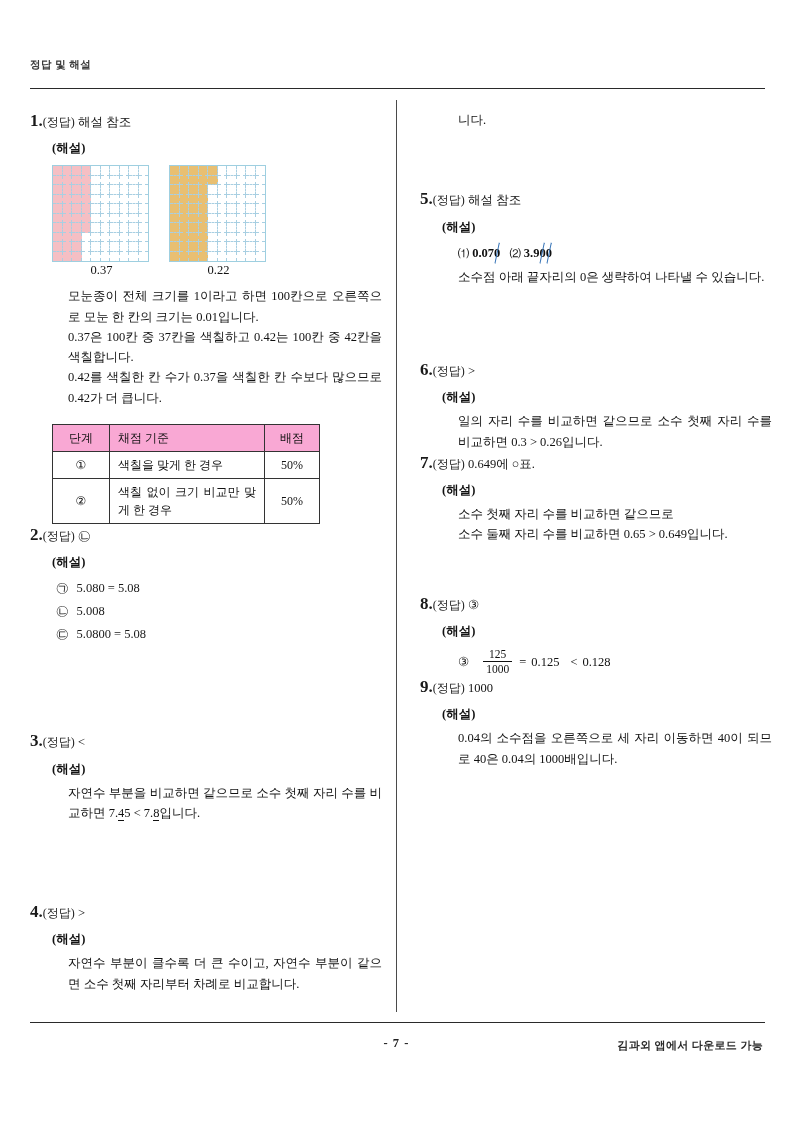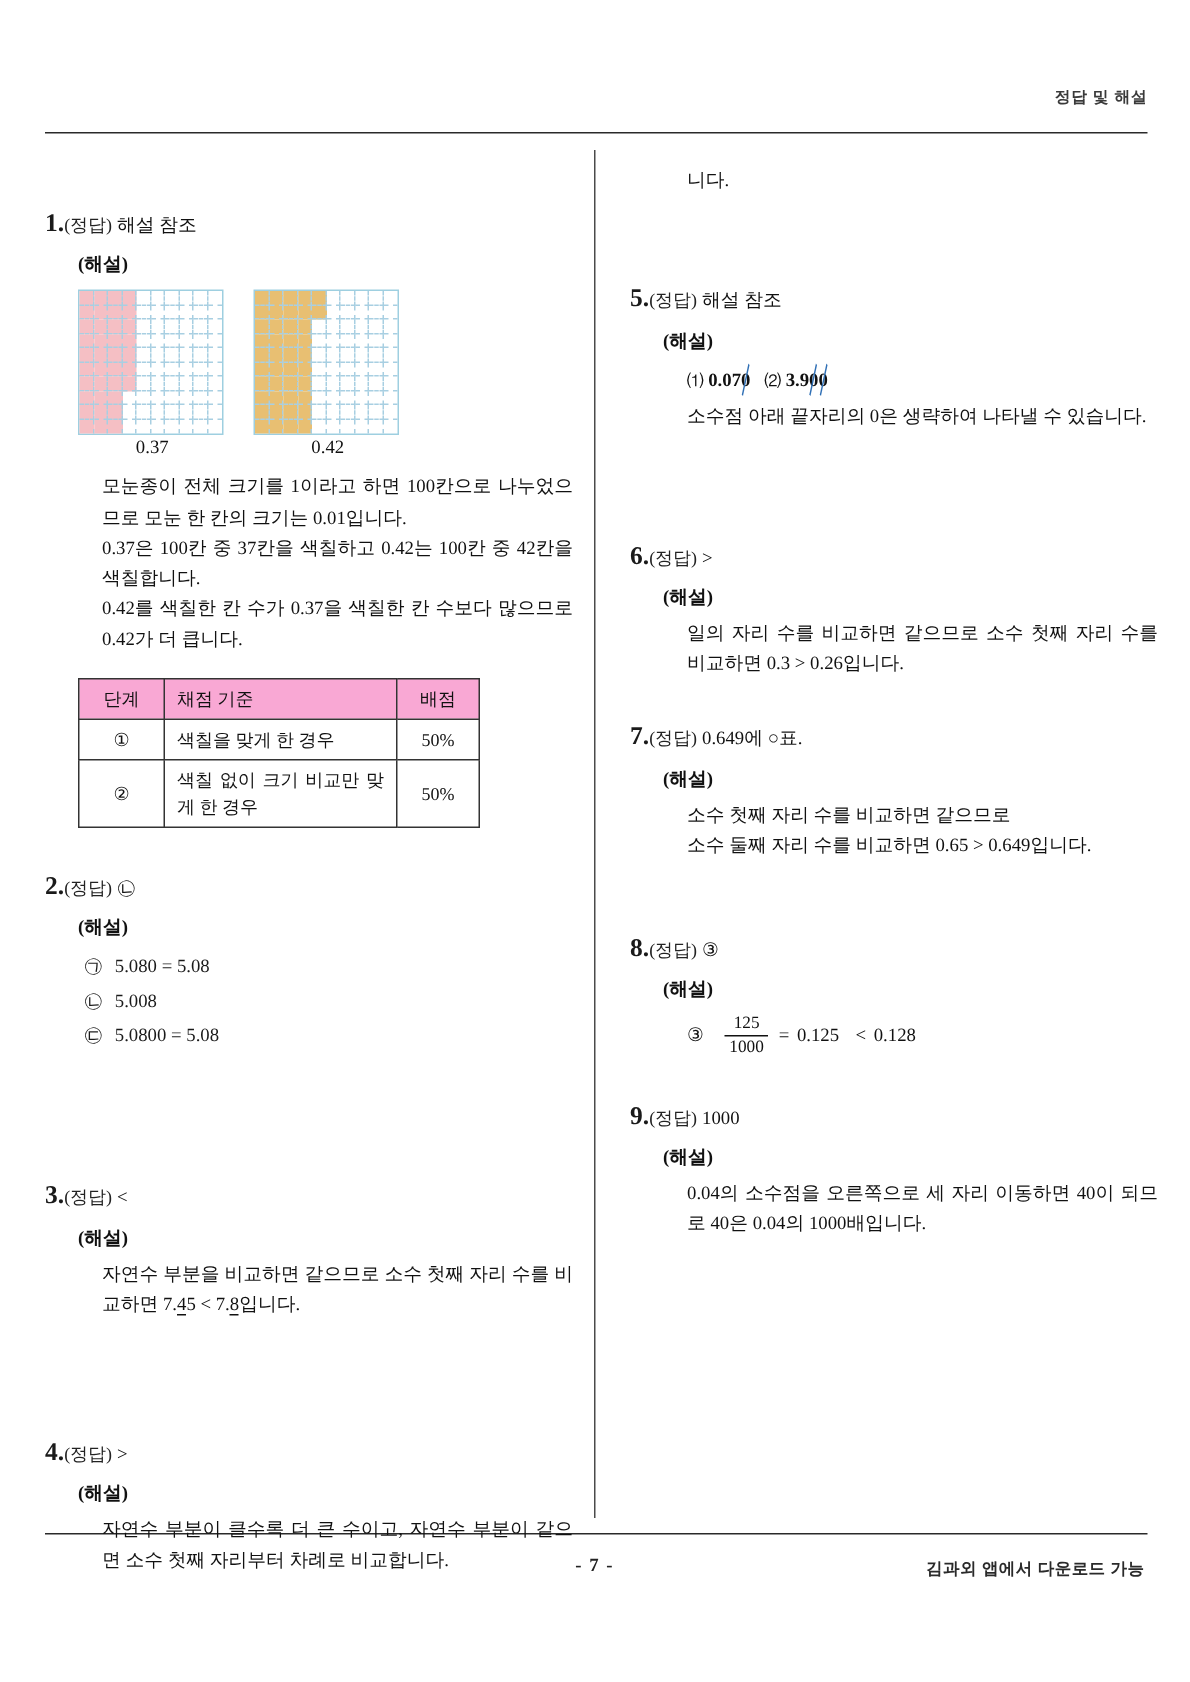--- a/index.html
+++ b/index.html
@@ -20,22 +20,21 @@
     left: 0; top: 0;
     width: 793px;
     height: 1121px;
   }
 
   
   .header {
     position: absolute;
     left: 30px; top: 58px;
     width: 735px;
-    text-align: right;
-    font-family: Liberation Sans, sans-serif;
+    font-family: Liberation Serif, serif;
     font-size: 10.5px;
     font-weight: bold;
     color: #3a3a3a;
     letter-spacing: .5px;
   }
   .rule-top {
     position: absolute;
     left: 30px; top: 88px;
     width: 735px;
     height: 1px;
@@ -80,21 +79,21 @@
   
   .col {
     position: absolute;
     top: 110px;
     width: 352px;
   }
   .col-left  { left: 30px; }
   .col-right { left: 420px; }
 
   
-  .prob { position: relative; margin-top: 28px; }
+  .prob { position: relative; }
   .prob-head {
     font-size: 13px;
     line-height: 1.25;
     white-space: nowrap;
   }
   .prob-num {
     font-size: 17px;
     font-weight: bold;
     font-family: "Liberation Serif", serif;
   }
@@ -438,25 +437,25 @@
               <div style="background: rgb(232, 191, 114);"></div>
               <div style="background: rgb(232, 191, 114);"></div>
               <div></div>
               <div></div>
               <div></div>
               <div></div>
               <div></div>
               <div></div>
             </div>
         </div>
-        <div class="cap cap-2">0.42</div>
+        <div class="cap cap-2">0.22</div>
       </div>
 
       <div class="sol-body">
-        <p>모눈종이 전체 크기를 1이라고 하면 100칸으로 나누었으므로 모눈 한 칸의 크기는 0.01입니다.</p>
+        <p>모눈종이 전체 크기를 1이라고 하면 100칸으로 오른쪽으로 모눈 한 칸의 크기는 0.01입니다.</p>
         <p>0.37은 100칸 중 37칸을 색칠하고 0.42는 100칸 중 42칸을 색칠합니다.</p>
         <p>0.42를 색칠한 칸 수가 0.37을 색칠한 칸 수보다 많으므로 0.42가 더 큽니다.</p>
       </div>
 
       <table class="rubric">
         <thead>
           <tr>
             <th class="c-step">단계</th>
             <th class="c-crit">채점 기준</th>
             <th class="c-score">배점</th>

